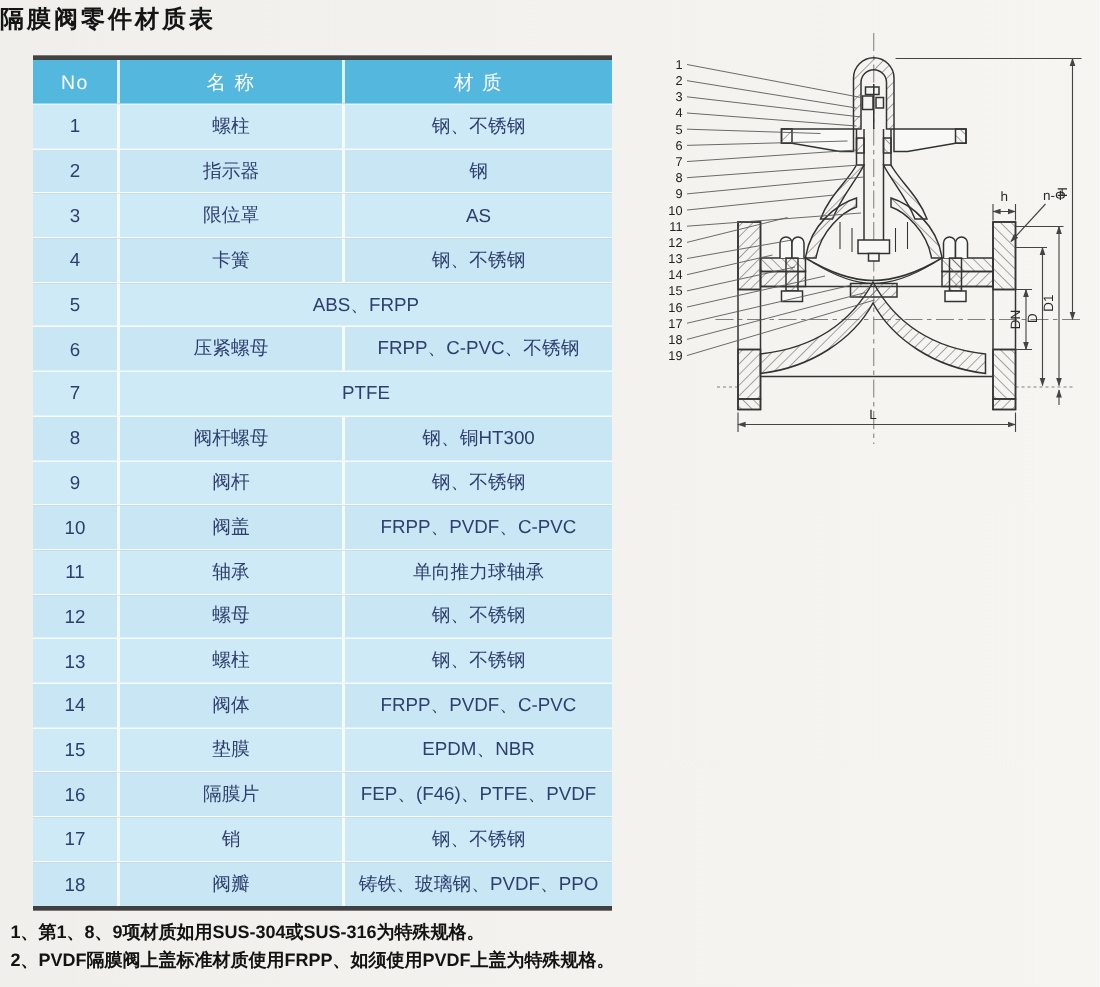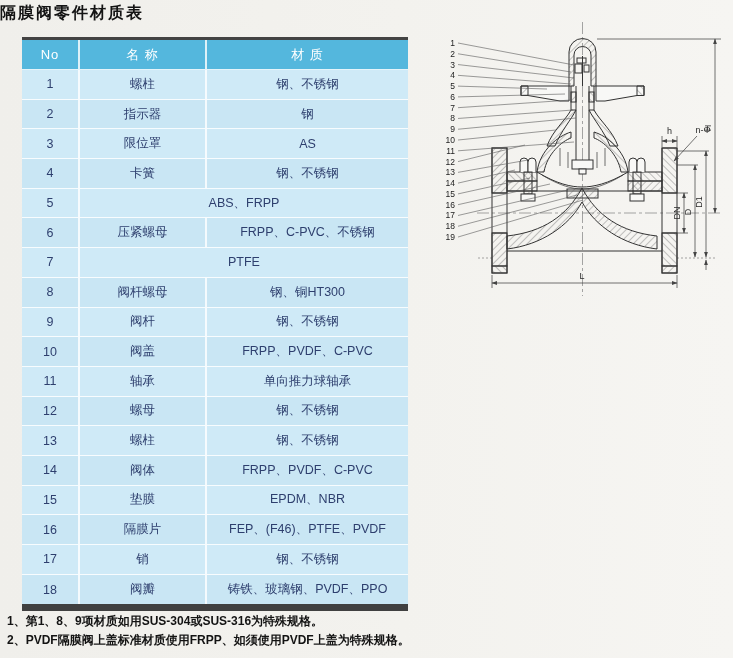--- a/index.html
+++ b/index.html
@@ -9,34 +9,34 @@
     font-family:"Liberation Sans","DejaVu Sans",sans-serif;
     -webkit-font-smoothing:antialiased;
   }
   .page-title{
     position:absolute;left:0;top:3px;
     font-size:16px;font-weight:bold;color:#141414;letter-spacing:2px;
   }
   
   .mat-table{
     position:absolute;left:22px;top:37px;width:386px;
-    border-top:3px solid #434343;border-bottom:7px solid #404040;
+    border-top:3px solid #434343;border-bottom:3px solid #404040;
     background:#737373;
     text-align:center;
   }
   .t-row{display:flex;height:29.7px;border-bottom:1px solid rgba(255,255,255,.85);box-sizing:border-box;}
   .t-row:last-child{border-bottom:none;}
   .t-row.header{height:30px;background:#54b7dd;}
   .t-cell{
     display:flex;align-items:center;justify-content:center;
     font-size:12.5px;color:#2e3f6e;box-sizing:border-box;
   }
   .header .t-cell{color:#ffffff;font-size:13px;letter-spacing:1px;}
   .c-no{width:56px;}
-  .c-name{width:127px;border-left:2px solid rgba(255,255,255,.8);}
+  .c-name{width:150px;border-left:2px solid rgba(255,255,255,.8);}
   .c-mat{flex:1;border-left:2px solid rgba(255,255,255,.8);}
   .t-row.even{background:#cfeaf7;}
   .t-row.odd{background:#c9e6f4;}
   
   .footnotes{
     position:absolute;left:7px;top:612px;width:420px;
     font-size:12px;font-weight:600;color:#131313;line-height:19px;
   }
   
   svg.diagram{position:absolute;left:425px;top:20px;}

